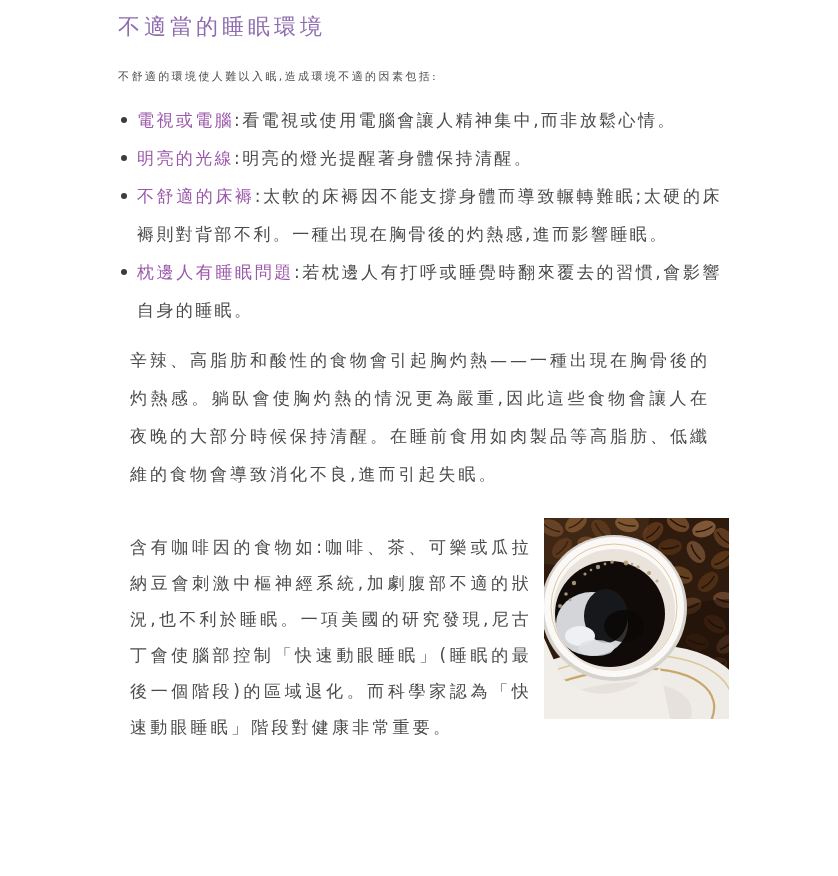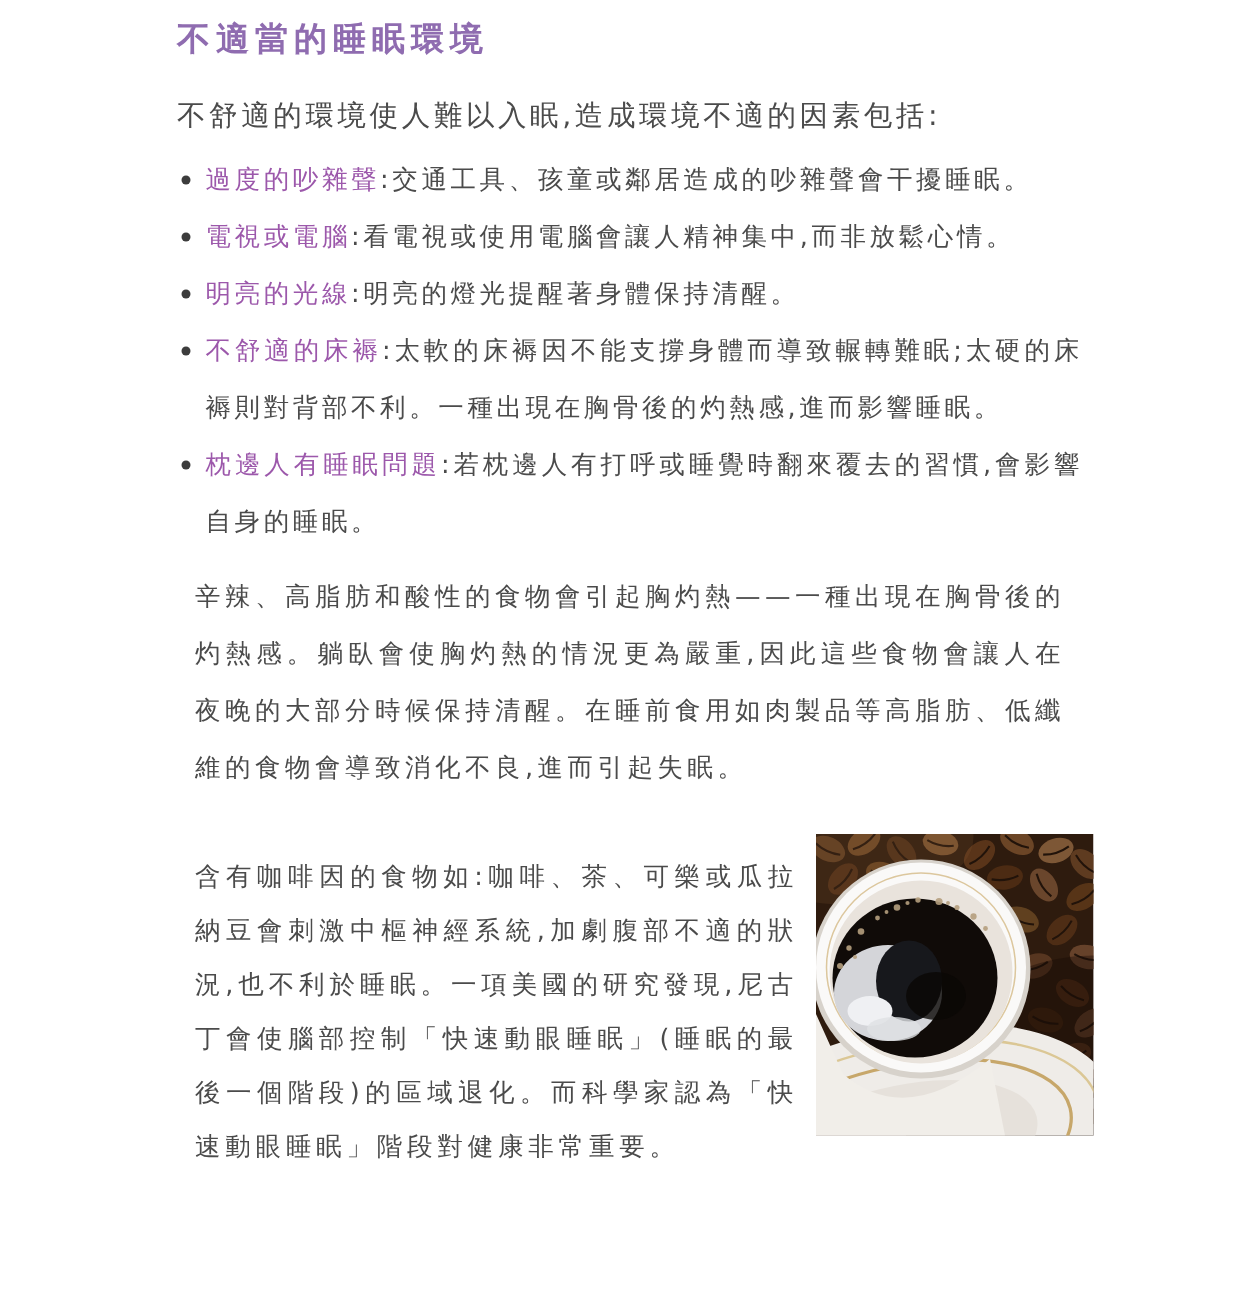--- a/index.html
+++ b/index.html
@@ -17,30 +17,30 @@
   }
   .page {
     box-sizing: border-box;
     width: 838px;
     height: 876px;
     padding: 8px 116px 0 118px;
   }
   .section-heading {
     font-size: 22px;
     line-height: 30px;
-    font-weight: bold;
+    font-weight: normal;
     letter-spacing: 4px;
     color: #8f6cb0;
     margin: 4px 0 16px 0;
   }
   .section-heading.diet {
     margin: 14px 0 8px 0;
   }
   .intro {
-    font-size: 19px;
+    font-size: 11px;
     line-height: 38px;
     letter-spacing: 2.4px;
     margin: 0;
   }
   .bullet-list {
     list-style: none;
     margin: 5px 0 0 0;
     padding: 0;
   }
   .bullet-item {
@@ -96,24 +96,20 @@
 <body>
 
 <main class="page">
 
   <section>
     <h1 class="section-heading">不適當的睡眠環境</h1>
 
     <p class="intro">不舒適的環境使人難以入眠,造成環境不適的因素包括:</p>
 
     <ul class="bullet-list">
-      <li class="bullet-item">
-        <span class="bullet-dot"></span>
-        <p class="bullet-text"><span class="bullet-lead">過度的吵雜聲</span><span>:交通工具、孩童或鄰居造成的吵雜聲會干擾睡眠。</span></p>
-      </li>
       <li class="bullet-item">
         <span class="bullet-dot"></span>
         <p class="bullet-text"><span class="bullet-lead">電視或電腦</span><span>:看電視或使用電腦會讓人精神集中,而非放鬆心情。</span></p>
       </li>
       <li class="bullet-item">
         <span class="bullet-dot"></span>
         <p class="bullet-text"><span class="bullet-lead">明亮的光線</span><span>:明亮的燈光提醒著身體保持清醒。</span></p>
       </li>
       <li class="bullet-item">
         <span class="bullet-dot"></span>

